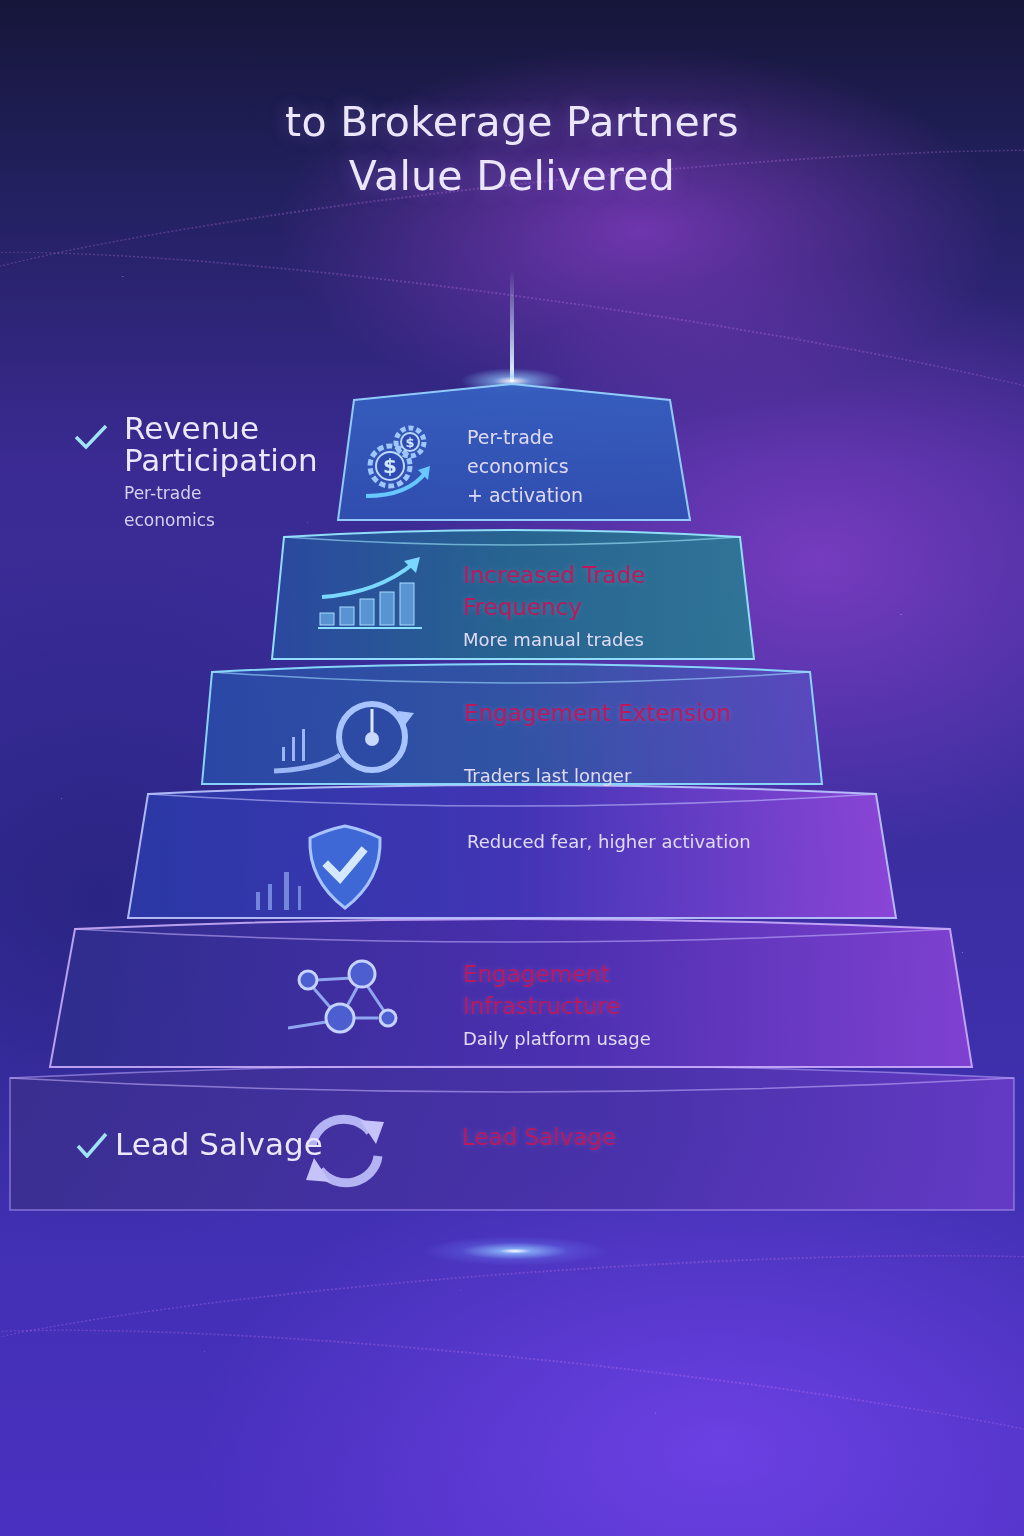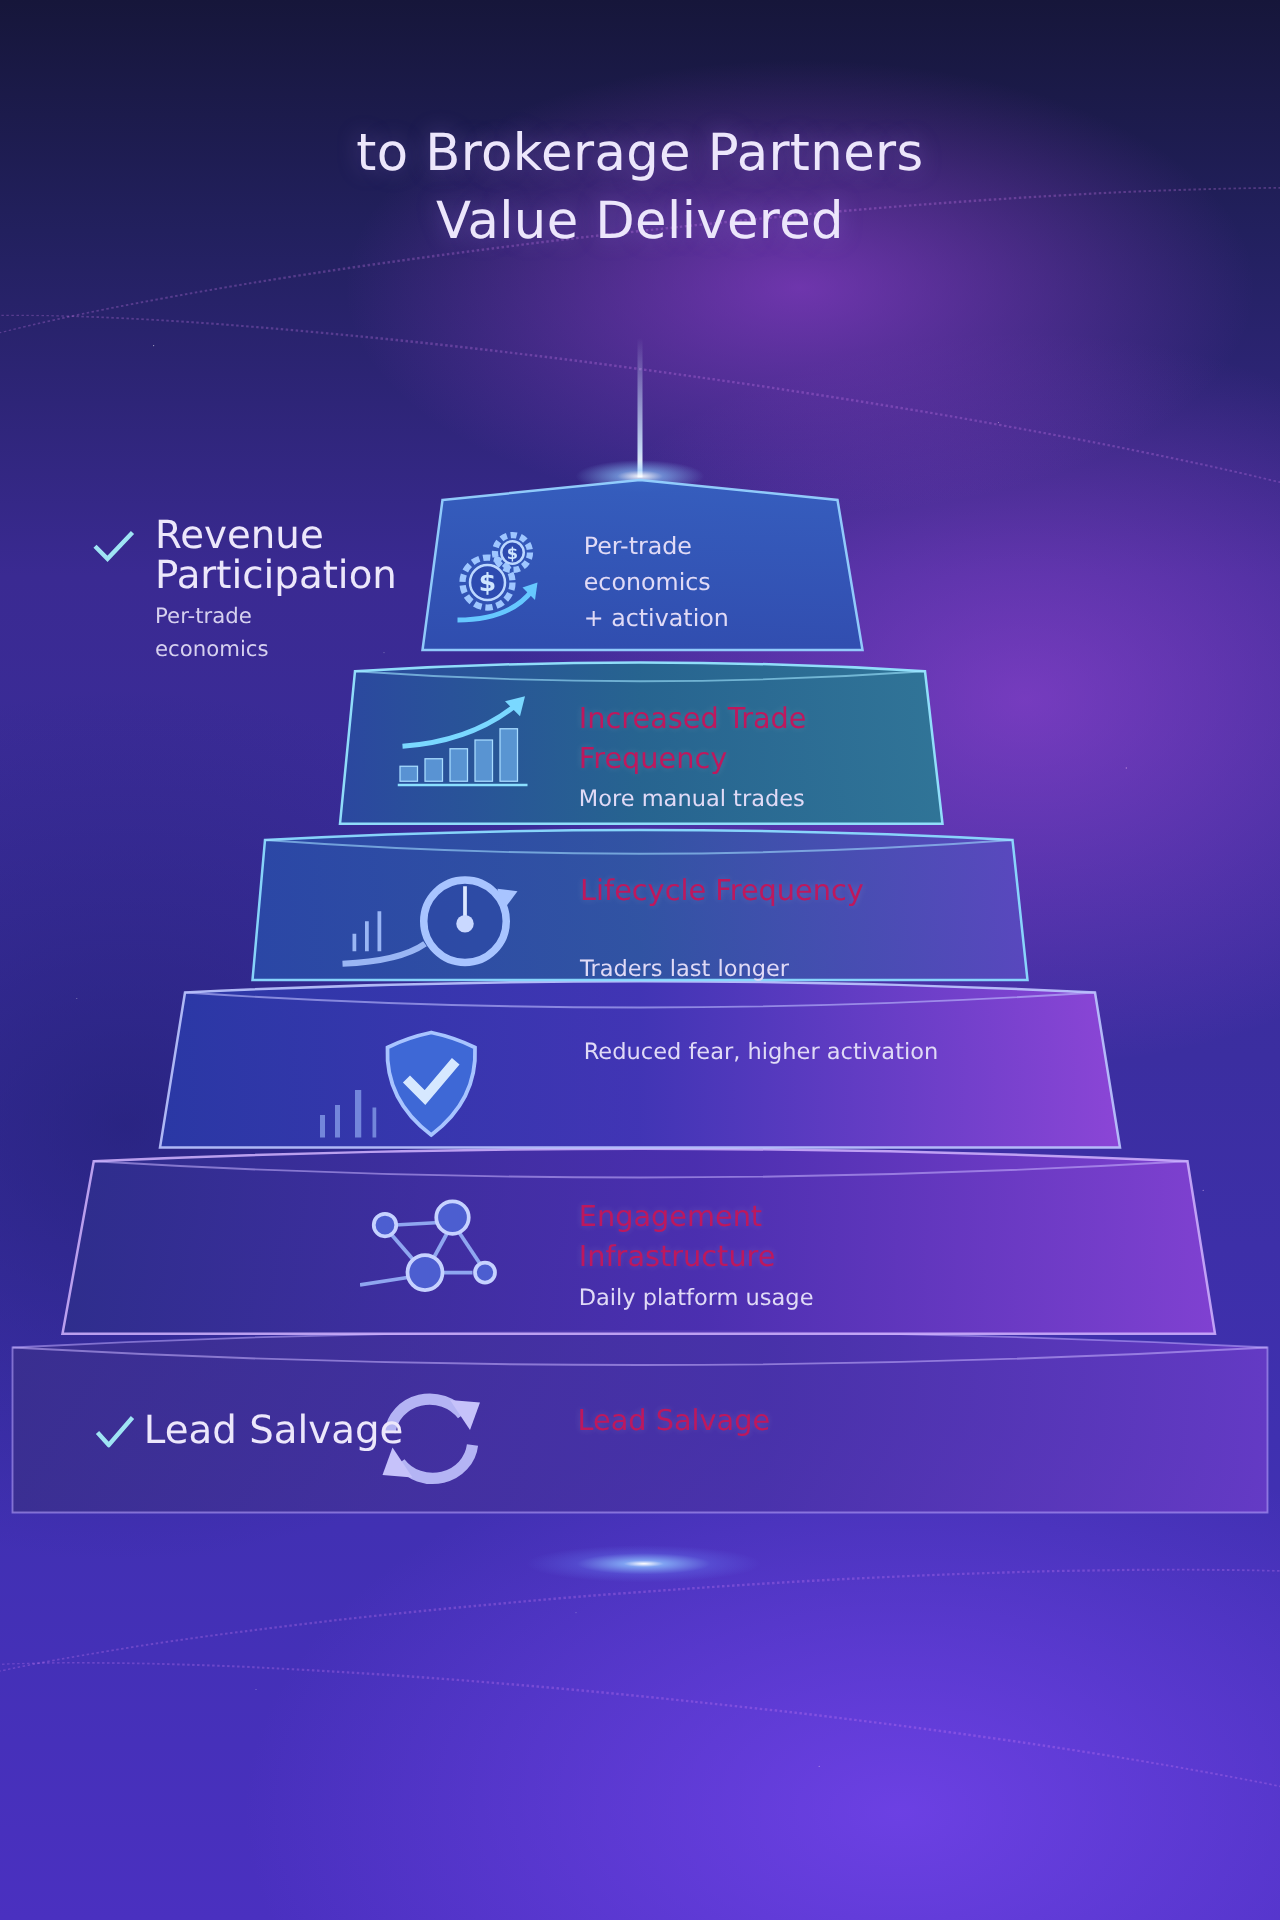--- a/index.html
+++ b/index.html
@@ -235,21 +235,21 @@
         <rect x="32" y="34" width="3" height="32"></rect>
       </g>
       <path d="M4 76 Q50 74 70 60" fill="none" stroke="#9ab6f4" stroke-width="5"></path>
       <circle cx="102" cy="42" r="33" fill="#2d4aa6" fill-opacity="0.6" stroke="#a8c4ff" stroke-width="6"></circle>
       <line x1="102" y1="42" x2="102" y2="14" stroke="#dce8ff" stroke-width="3"></line>
       <circle cx="102" cy="44" r="7" fill="#c9d8ff"></circle>
       <path d="M128 16 L144 18 L132 34 Z" fill="#a8c4ff"></path>
     </svg>
   </div>
   <div class="tier-text" style="left:464px; top:697px;">
-    <div class="tier-title">Lifecycle Frequency</div>
+    <div class="tier-title">Engagement Extension</div>
     <div class="tier-sub" style="margin-top:34px;">Traders last longer</div>
   </div>
 
   <div class="tier-icon" style="left:252px; top:822px; width:135px; height:92px;">
     <svg width="135" height="92" viewBox="0 0 135 92">
       <g fill="#8ea8ef" fill-opacity="0.7">
         <rect x="4" y="70" width="4" height="18"></rect>
         <rect x="16" y="62" width="4" height="26"></rect>
         <rect x="32" y="50" width="5" height="38"></rect>
         <rect x="46" y="64" width="3" height="24"></rect>

